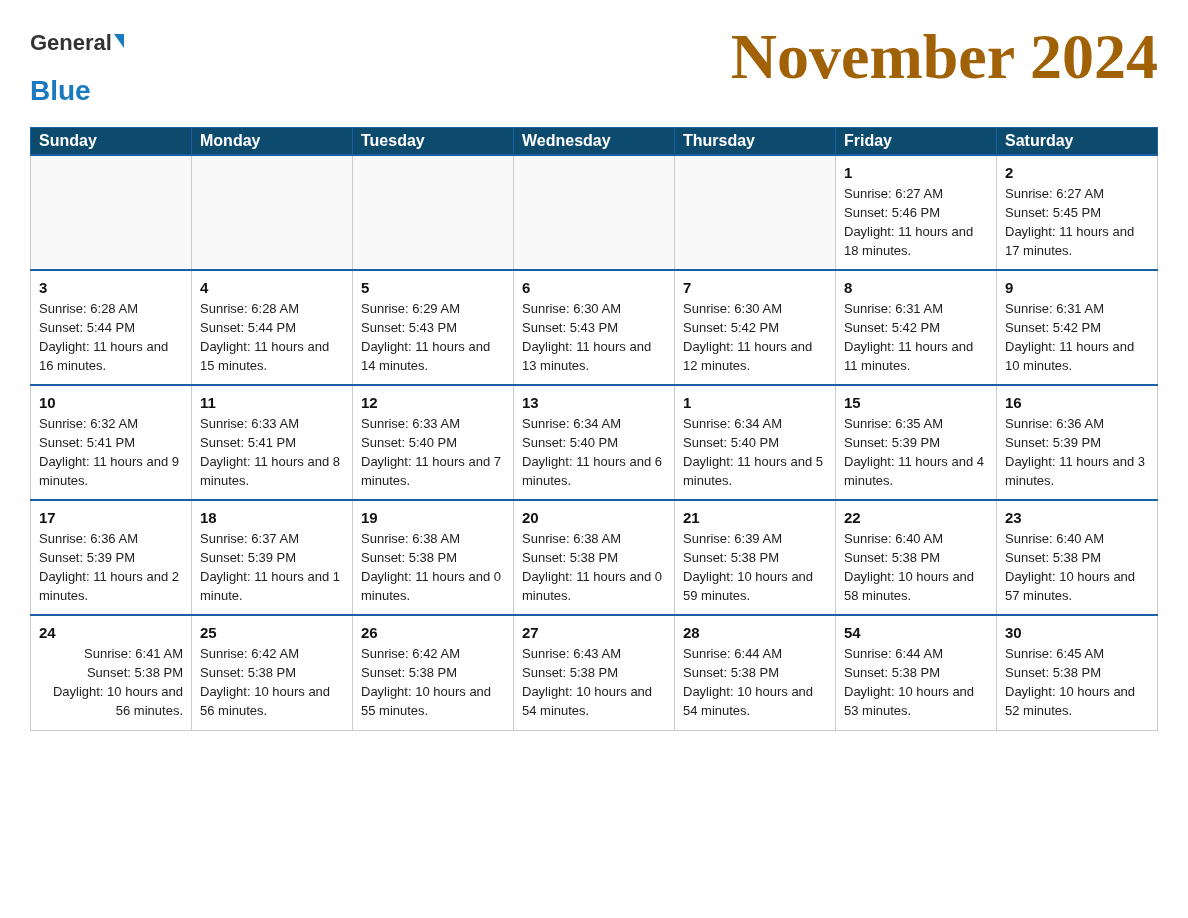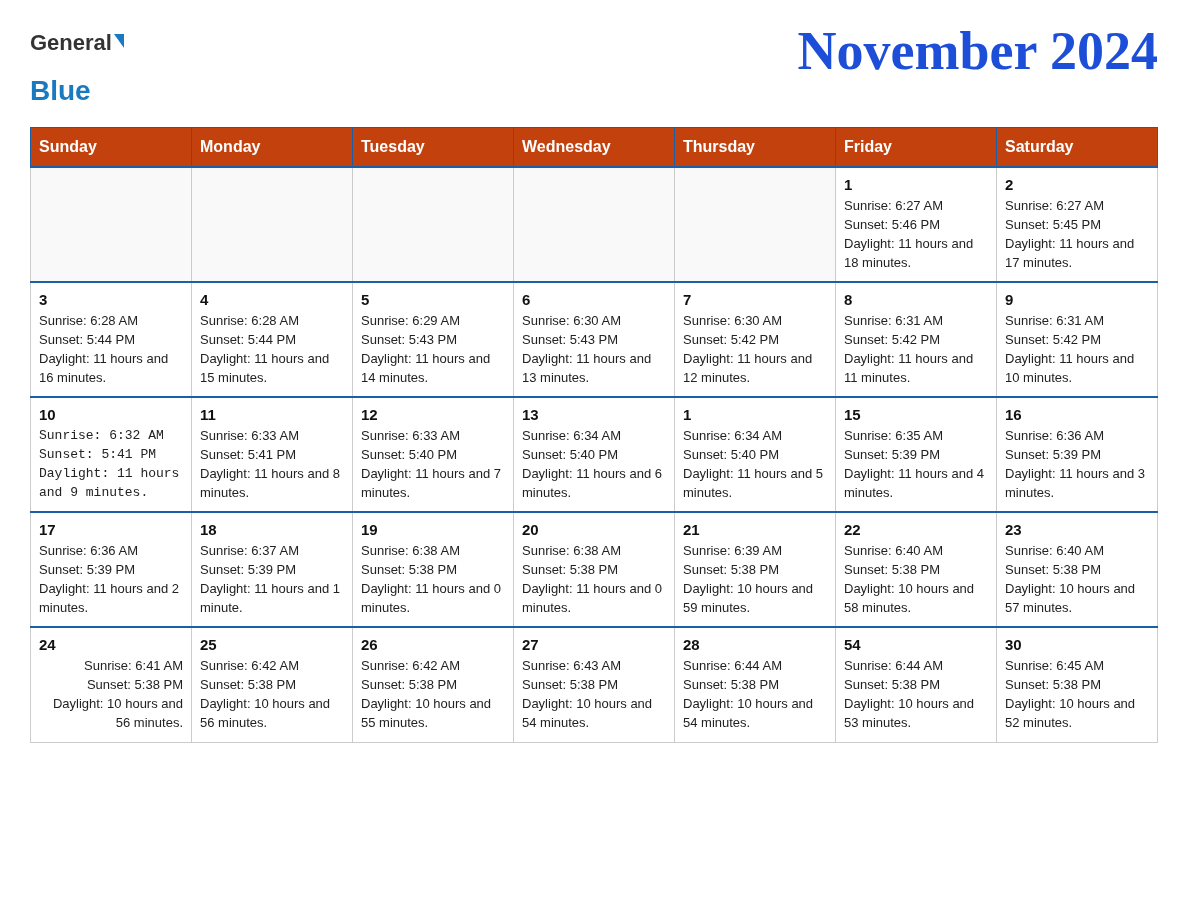--- a/index.html
+++ b/index.html
@@ -43,42 +43,42 @@
     .logo-blue {
       font-size: 28px;
       font-weight: bold;
       color: #1a7abf;
       margin-top: -4px;
     }
     .title-block {
       text-align: right;
     }
     .title-block h1 {
-      font-size: 54px;
+      font-size: 64px;
       font-weight: 900;
-      color: #1d4ed8;
+      color: #a16207;
       font-family: Georgia, serif;
     }
     .title-block h2 {
       font-size: 22px;
       font-weight: normal;
       color: #555;
       font-family: Georgia, serif;
     }
     .calendar {
       width: 100%;
       border-collapse: collapse;
       border: 1px solid #1a5fa8;
     }
     .calendar thead tr th {
-      background: #c2410c;
+      background: #0c4a6e;
       color: #fff;
       font-size: 16px;
       font-weight: bold;
-      padding: 10px 8px;
+      padding: 4px 8px;
       text-align: left;
       border: 1px solid #1a5fa8;
     }
     .calendar tbody tr {
       border-top: 2px solid #1a5fa8;
     }
     .calendar tbody tr td {
       vertical-align: top;
       padding: 8px 8px;
       font-size: 13px;
@@ -194,21 +194,21 @@
         <td>
           <span class="day-number">9</span>
           <div class="day-info" style="white-space: pre-line;">Sunrise: 6:31 AM
 Sunset: 5:42 PM
 Daylight: 11 hours and 10 minutes.</div>
         </td>
       </tr>
       <tr>
         <td>
           <span class="day-number">10</span>
-          <div class="day-info" style="white-space: pre-line; font-family: Liberation Mono, monospace;">Sunrise: 6:32 AM
+          <div class="day-info" style="white-space: pre-line;">Sunrise: 6:32 AM
 Sunset: 5:41 PM
 Daylight: 11 hours and 9 minutes.</div>
         </td>
         <td>
           <span class="day-number">11</span>
           <div class="day-info" style="white-space: pre-line;">Sunrise: 6:33 AM
 Sunset: 5:41 PM
 Daylight: 11 hours and 8 minutes.</div>
         </td>
         <td>

